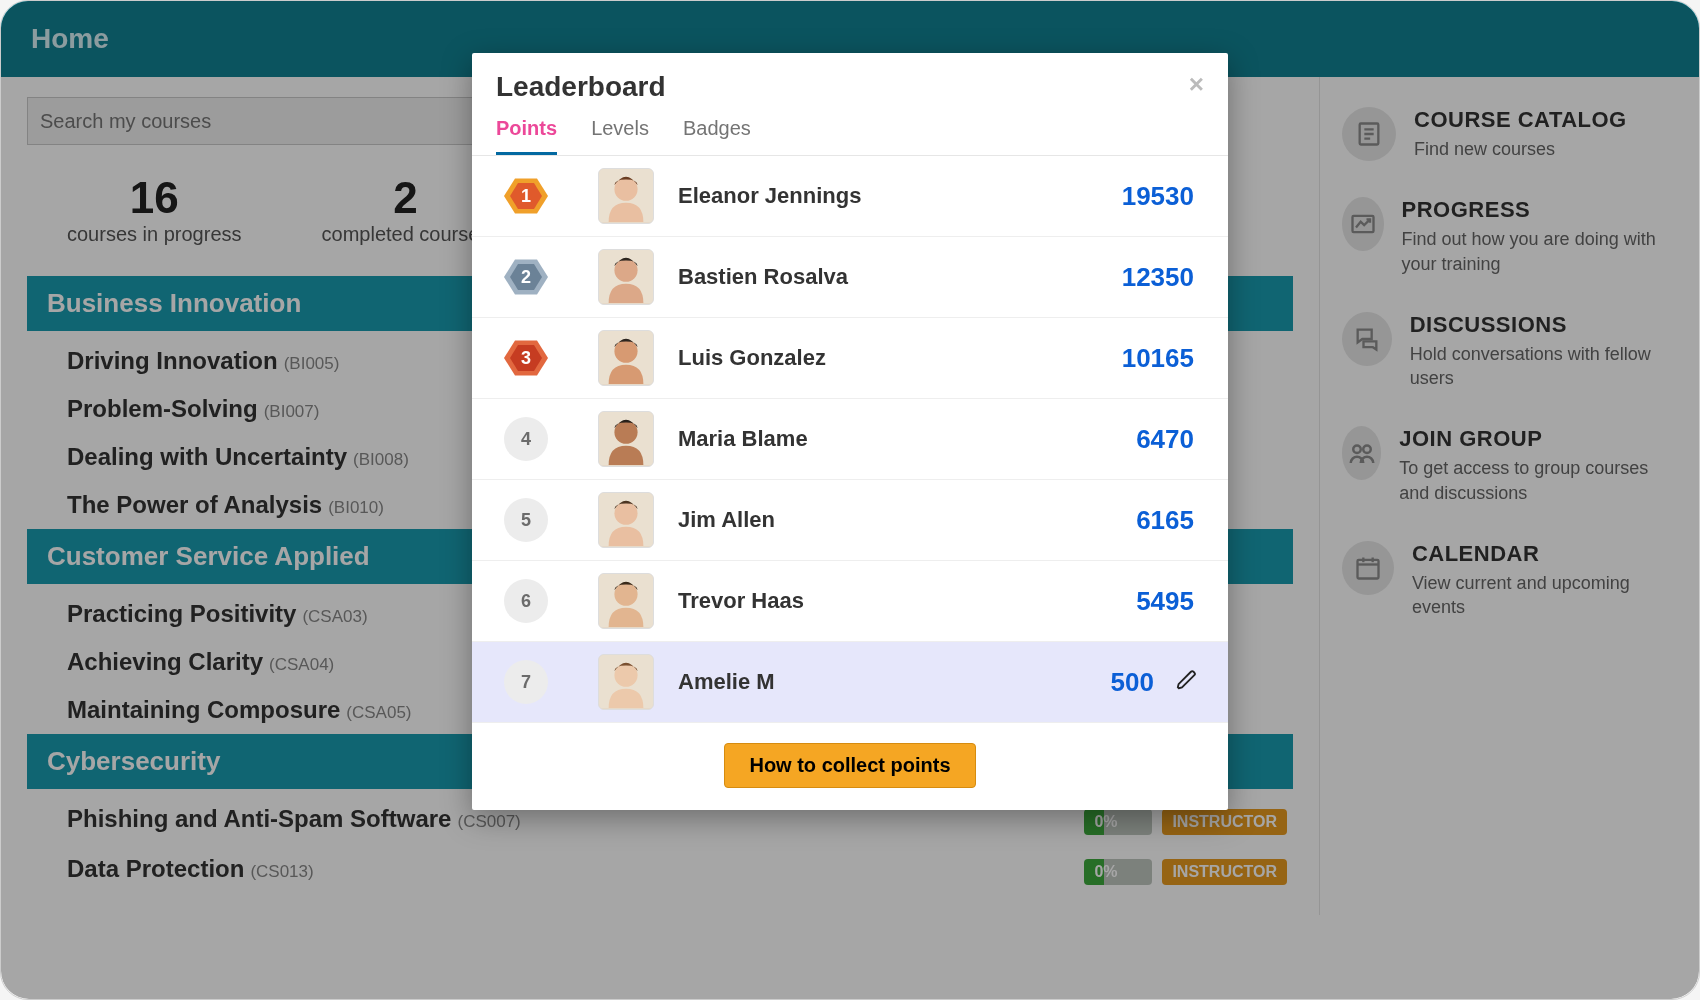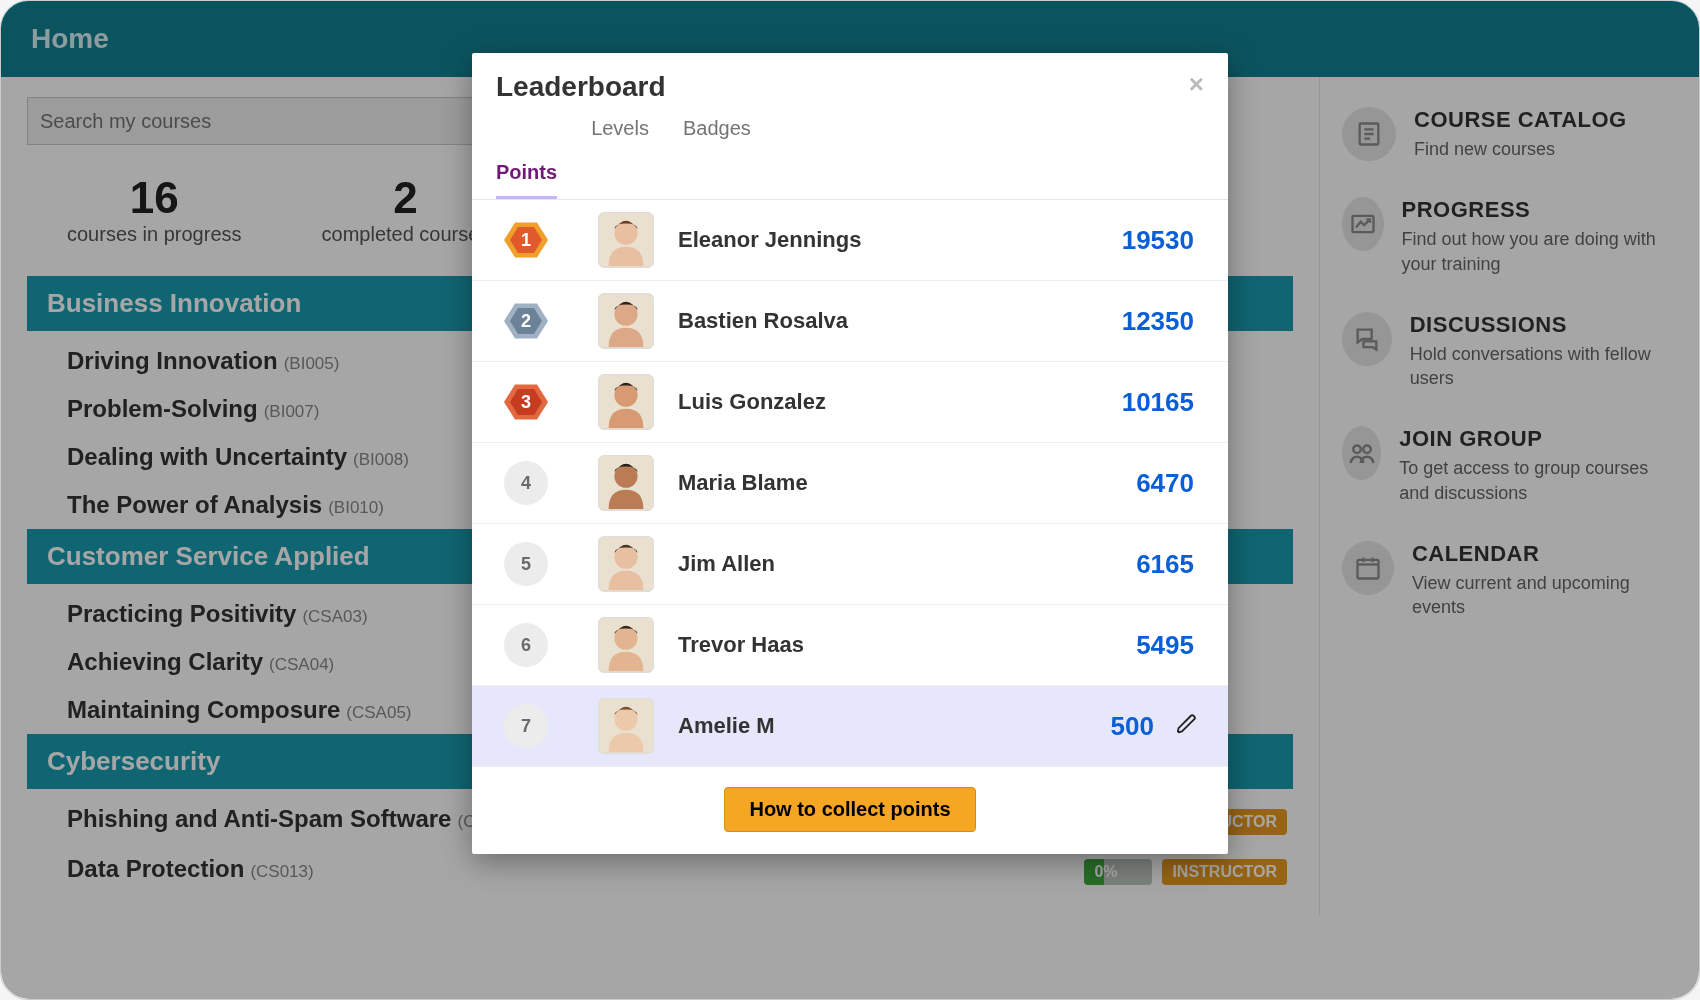--- a/index.html
+++ b/index.html
@@ -118,23 +118,22 @@
   .modal-tabs {
     display:flex; gap:34px;
     padding: 14px 24px 0 24px;
     border-bottom: 1px solid #e6e6e6;
   }
   .modal-tab {
     font-size:20px; color:#747474; padding-bottom:12px;
     cursor:pointer;
   }
   .modal-tab.active {
-    color:#701a75; font-weight:700;
-    border-bottom: 3px solid #c4b5fd;
-    margin-top: 44px;
+    color:#ec4899; font-weight:700;
+    border-bottom: 3px solid #0369a1;
   }
   .lb-scroll {
     max-height: 630px;
     overflow-y: auto;
     position:relative;
   }
   .lb-scroll::-webkit-scrollbar { width:12px; }
   .lb-scroll::-webkit-scrollbar-thumb { background:#cfcfcf; border-radius:6px;}
   .lb-row {
     display:flex; align-items:center;

